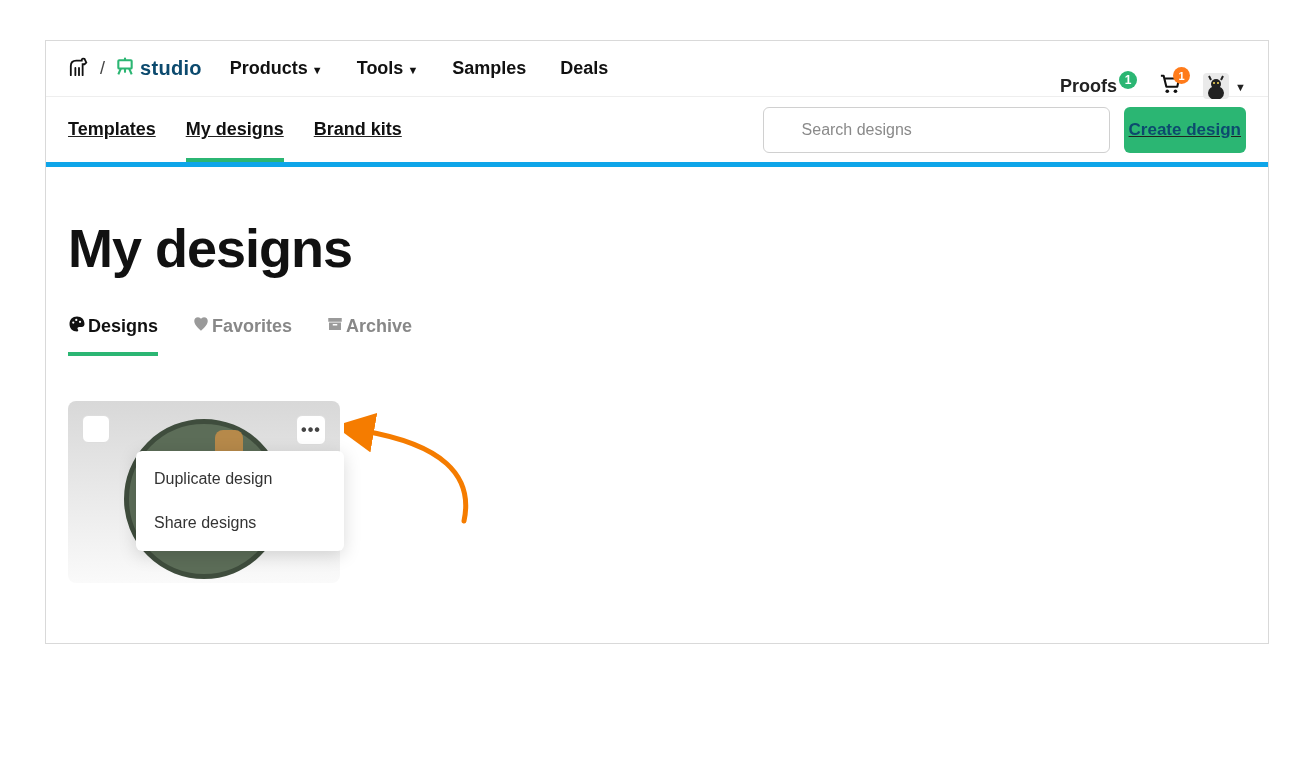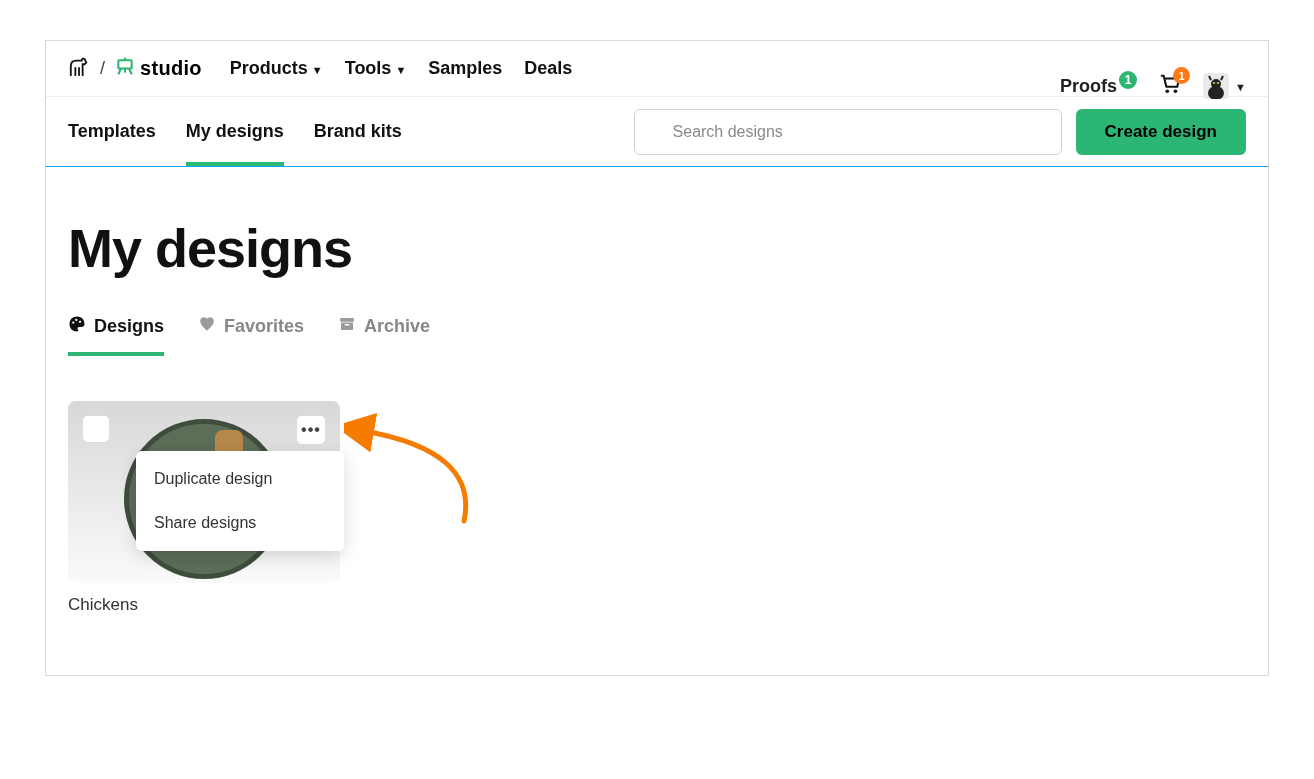--- a/index.html
+++ b/index.html
@@ -34,28 +34,28 @@
     }
     .brand-sep {
       color: #444;
       font-size: 18px;
       margin: 0 4px;
     }
     .brand-studio {
       display: flex;
       align-items: center;
       gap: 5px;
-      color: #000000;
+      color: #0c4a6e;
       font-weight: 600;
       font-size: 20px;
       letter-spacing: 0.3px;
     }
     .topnav-links {
       display: flex;
-      gap: 22px;
+      gap: 34px;
       align-items: center;
     }
     .topnav-link {
       font-size: 18px;
       font-weight: 700;
       color: #111;
       cursor: pointer;
       display: flex;
       align-items: center;
       gap: 4px;
@@ -126,22 +126,23 @@
       display: flex;
       align-items: flex-end;
       justify-content: center;
       overflow: hidden;
     }
     
     .subnav {
       display: flex;
       align-items: center;
       padding: 0 22px;
-      border-bottom: 1px solid #0ea5e9;
+      border-bottom: 5px solid #0ea5e9;
       height: 70px;
+      text-decoration: underline;
     }
     .subnav-tabs {
       display: flex;
       gap: 30px;
       align-items: center;
       height: 100%;
     }
     .subnav-tab {
       font-size: 18px;
       font-weight: 700;
@@ -156,21 +157,21 @@
     .subnav-tab.active {
       border-bottom-color: #2bb673;
     }
     .subnav-right {
       margin-left: auto;
       display: flex;
       align-items: center;
       gap: 14px;
     }
     .search-input {
-      width: 428px;
+      width: 347px;
       height: 46px;
       border: 1px solid #d0d0d0;
       border-radius: 6px;
       padding: 0 14px 0 38px;
       font-size: 16px;
       color: #333;
       position: relative;
     }
     .search-wrap {
       position: relative;
@@ -179,25 +180,25 @@
       position: absolute;
       left: 12px;
       top: 50%;
       transform: translateY(-50%);
     }
     .search-input::placeholder {
       color: #8a8a8a;
     }
     .create-btn {
       background: #2bb673;
-      color: #000000;
+      color: #0c4a6e;
       border: none;
       border-radius: 6px;
       height: 46px;
-      padding: 0 29px;
+      padding: 0 5px;
       font-size: 17px;
       font-weight: 600;
       cursor: pointer;
     }
     
     .content {
       padding: 30px 22px 60px;
     }
     .page-title {
       font-size: 54px;
@@ -209,21 +210,21 @@
     }
     .filter-tabs {
       display: flex;
       gap: 34px;
       border-bottom: 1px solid transparent;
       margin-bottom: 44px;
     }
     .filter-tab {
       display: flex;
       align-items: center;
-      gap: 8px;
+      gap: 2px;
       font-size: 18px;
       font-weight: 700;
       color: #888;
       cursor: pointer;
       padding-bottom: 14px;
       border-bottom: 4px solid transparent;
     }
     .filter-tab.active {
       color: #111;
       border-bottom-color: #2bb673;
@@ -458,21 +459,20 @@
         </div>
         <div class="card-checkbox"></div>
         <div class="card-more">
           <span>•••</span>
         </div>
         <div class="card-menu">
           <div class="card-menu-item">Duplicate design</div>
           <div class="card-menu-item">Share designs</div>
         </div>
       </div>
-      <div class="design-title">Chickens</div>
 
       <svg class="anno-arrow" width="200" height="140" viewBox="0 0 200 140">
         <defs>
           <marker id="arrowhead" markerWidth="8" markerHeight="8" refX="2" refY="4" orient="auto">
             <path d="M0 0 L8 4 L0 8 Z" fill="#f57c00"></path>
           </marker>
         </defs>
         <path d="M 120 130 Q 135 60 20 40" stroke="#f57c00" stroke-width="5" fill="none" marker-end="url(#arrowhead)" stroke-linecap="round"></path>
       </svg>
     </div>

